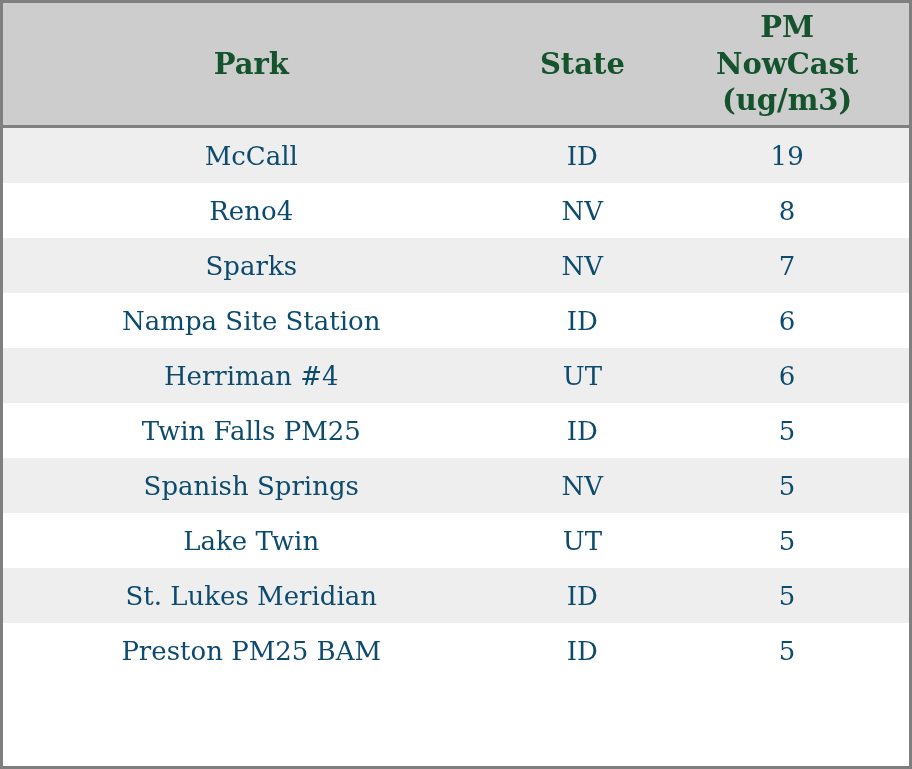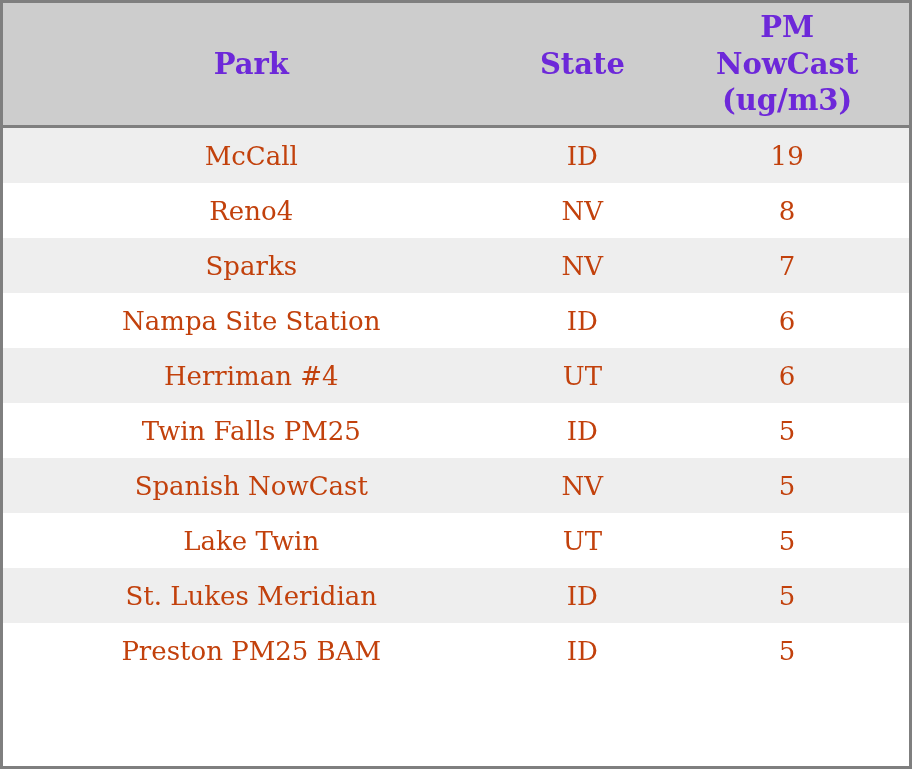--- a/index.html
+++ b/index.html
@@ -25,34 +25,34 @@
   col.col-state { width: 18.3%; }
   col.col-pm    { width: 26.9%; }
 
   thead th {
     background: #cdcdcd;
     border-bottom: 3px solid #7f7f7f;
     height: 122px;
     font-weight: bold;
     font-size: 29px;
     line-height: 1.26;
-    color: #6d28d9;
+    color: #14532d;
     text-align: center;
     vertical-align: middle;
     padding: 0;
   }
   thead th .hdr-inner {
     display: inline-block;
     max-width: 165px;
     word-wrap: break-word;
   }
   tbody td {
     height: 55px;
     font-size: 26px;
-    color: #c2410c;
+    color: #0c4a6e;
     text-align: center;
     vertical-align: middle;
     padding: 0;
     border: none;
   }
   tbody tr:nth-child(odd)  { background: #eeeeee; }
   tbody tr:nth-child(even) { background: #ffffff; }
 </style>
 </head>
 <body>
@@ -109,21 +109,21 @@
   </tr>
 
   <tr>
     <td>Twin Falls PM25</td>
     <td>ID</td>
     <td>5</td>
   </tr>
 
 
   <tr>
-    <td>Spanish NowCast</td>
+    <td>Spanish Springs</td>
     <td>NV</td>
     <td>5</td>
   </tr>
 
   <tr>
     <td>Lake Twin</td>
     <td>UT</td>
     <td>5</td>
   </tr>
 

